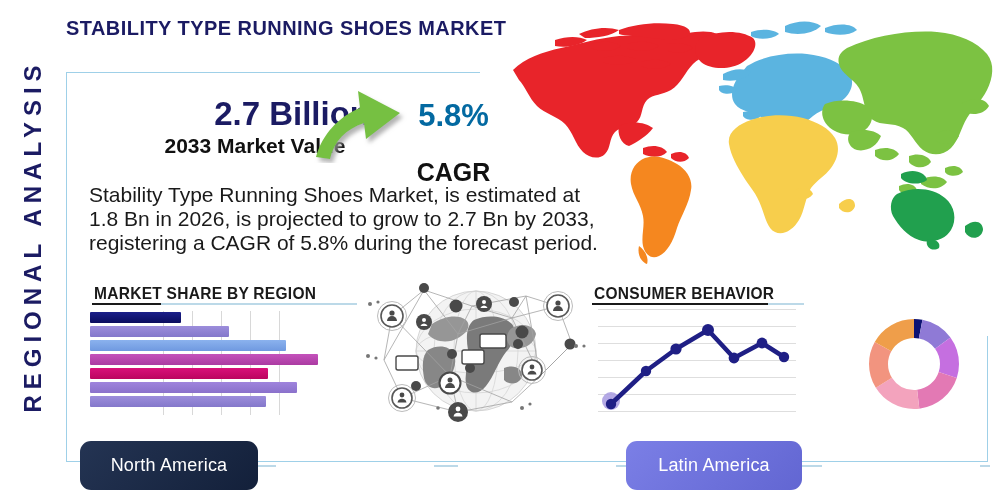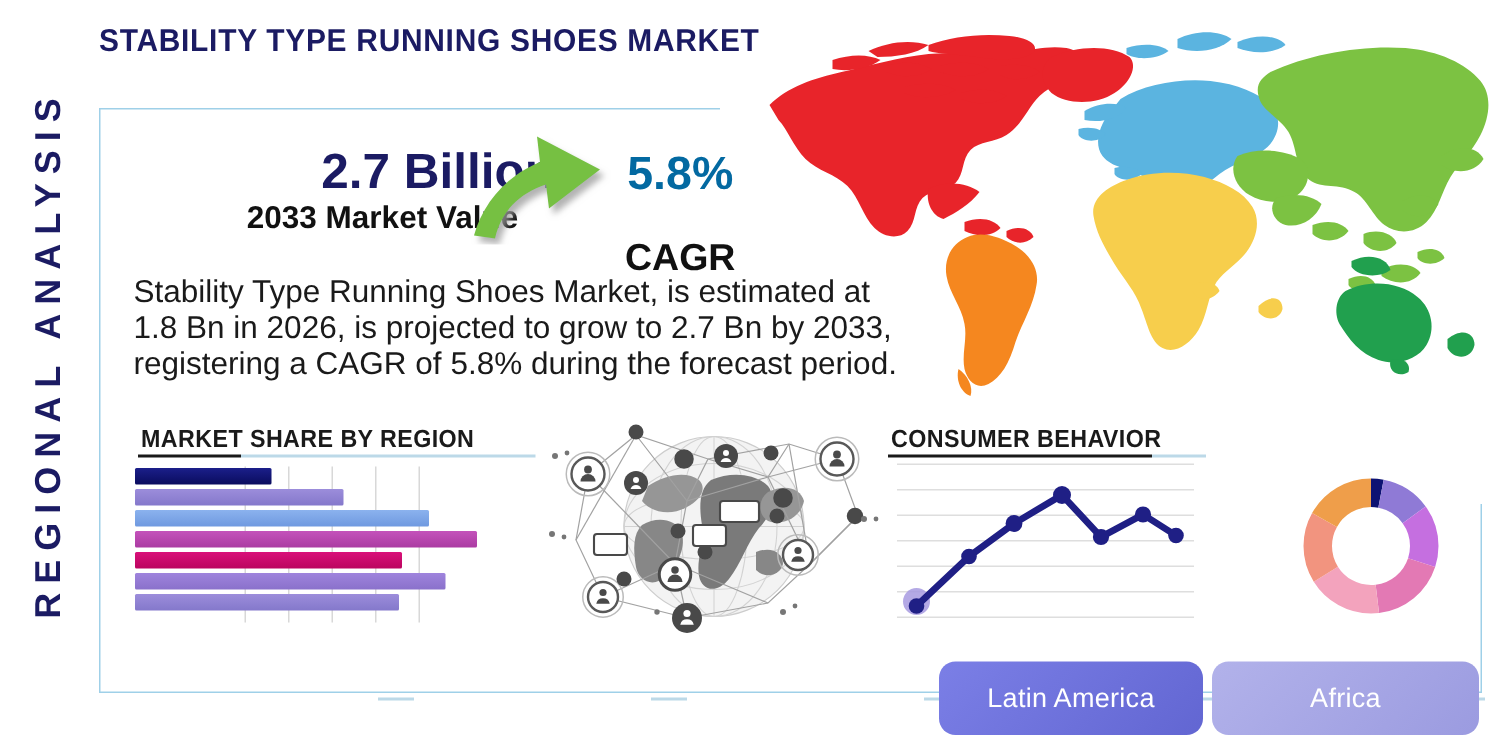--- a/index.html
+++ b/index.html
@@ -370,21 +370,21 @@
     </g>
   </svg>
 
   <div class="regions">
     <div class="region-connector" style="left:172px;width:24px;"></div>
     <div class="region-connector" style="left:354px;width:24px;"></div>
     <div class="region-connector" style="left:536px;width:24px;"></div>
     <div class="region-connector" style="left:718px;width:24px;"></div>
     <div class="region-connector" style="left:900px;width:10px;"></div>
 
+    <div class="region-btn" style="left:0;width:178px;background:linear-gradient(135deg,#243453,#13203a);">
+      <span>North America</span>
+    </div>
     <div class="region-btn" style="left:546px;width:176px;background:linear-gradient(135deg,#7b7fe6,#6266d2);">
       <span>Latin America</span>
     </div>
-    <div class="region-btn" style="left:728px;width:178px;background:linear-gradient(135deg,#b2b2ea,#9b9be0);">
-      <span>Africa</span>
-    </div>
   </div>
 
 </div>
 
 </body></html>

